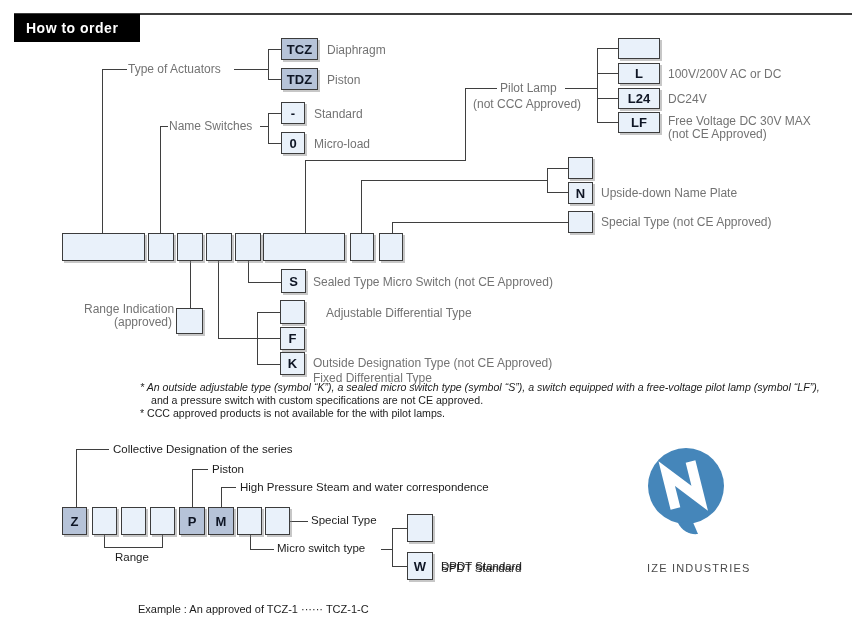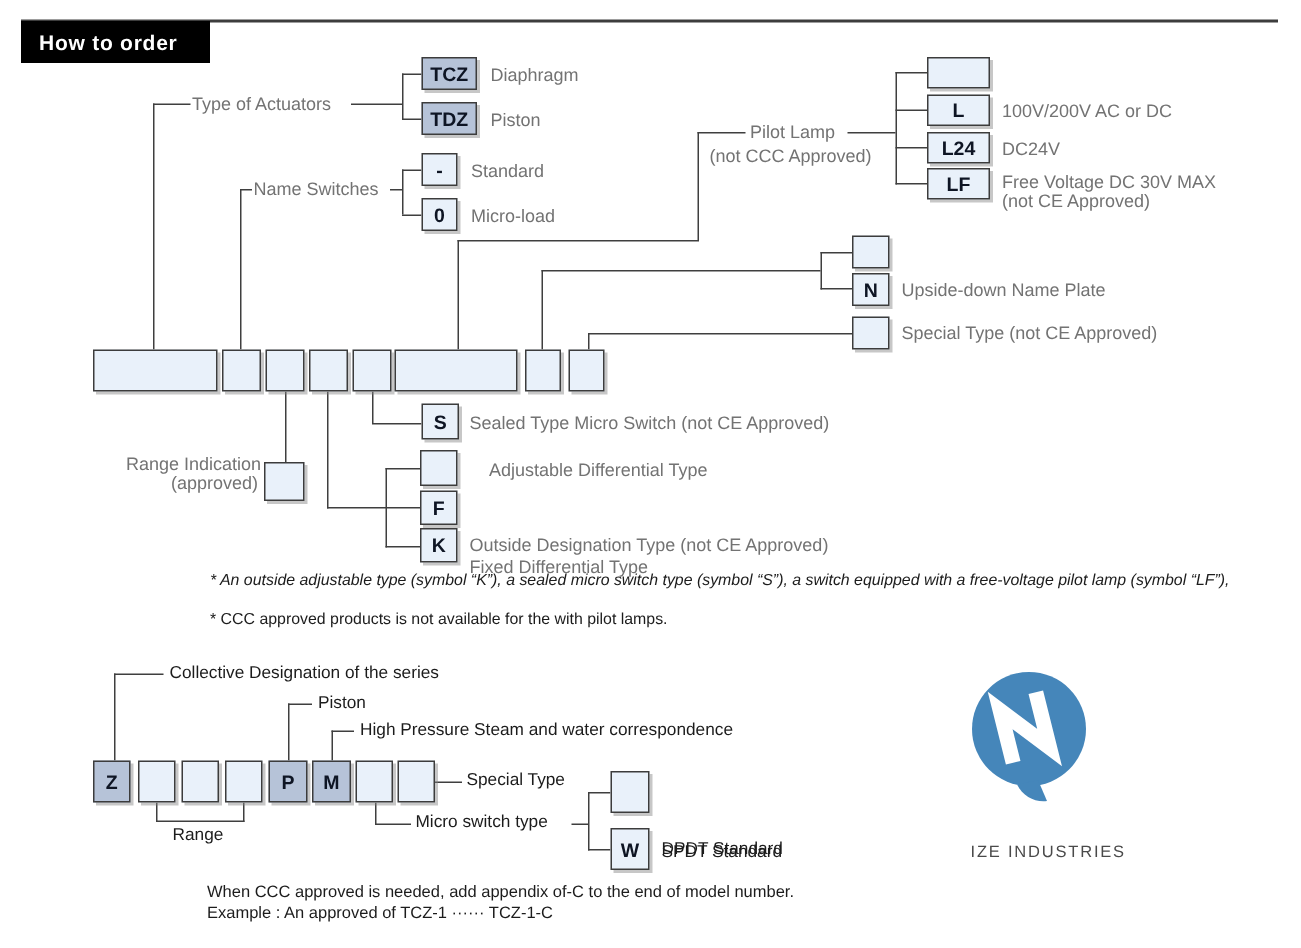--- a/index.html
+++ b/index.html
@@ -123,20 +123,21 @@
   <div class="box" style="left:176px;top:308px;width:27px;height:26px;"></div>
 
   <div class="box" style="left:280px;top:300px;width:25px;height:24px;"></div>
   <div class="lbl" style="left:326px;top:306px;">Adjustable Differential Type</div>
   <div class="box" style="left:280px;top:327px;width:25px;height:23px;">F</div>
   <div class="lbl" style="left:313px;top:331px;margin-top:40px;">Fixed Differential Type</div>
   <div class="box" style="left:280px;top:352px;width:25px;height:23px;">K</div>
   <div class="lbl" style="left:313px;top:356px;">Outside Designation Type (not CE Approved)</div>
 
   <div class="note" style="left:140px;top:381px;font-style:italic;">* An outside adjustable type (symbol “K”), a sealed micro switch type (symbol “S”), a switch equipped with a free-voltage pilot lamp (symbol “LF”),</div>
+  <div class="note" style="left:151px;top:394px;">and a pressure switch with custom specifications are not CE approved.</div>
   <div class="note" style="left:140px;top:407px;">* CCC approved products is not available for the with pilot lamps.</div>
 
   <div class="hl" style="left:76px;top:449px;width:33px;"></div>
   <div class="vl" style="left:76px;top:449px;height:58px;"></div>
   <div class="hl" style="left:192px;top:469px;width:16px;"></div>
   <div class="vl" style="left:192px;top:469px;height:38px;"></div>
   <div class="hl" style="left:221px;top:487px;width:15px;"></div>
   <div class="vl" style="left:221px;top:487px;height:20px;"></div>
   <div class="hl" style="left:290px;top:521px;width:18px;"></div>
   <div class="vl" style="left:104px;top:535px;height:13px;"></div>
@@ -164,21 +165,20 @@
 
   <div class="blbl" style="left:311px;top:514px;">Special Type</div>
   <div class="blbl" style="left:115px;top:551px;">Range</div>
   <div class="blbl" style="left:277px;top:542px;">Micro switch type</div>
 
   <div class="box" style="left:407px;top:514px;width:26px;height:28px;"></div>
   <div class="blbl" style="left:441px;top:522px;margin-top:40px;">SPDT Standard</div>
   <div class="box" style="left:407px;top:552px;width:26px;height:28px;">W</div>
   <div class="blbl" style="left:441px;top:560px;">DPDT Standard</div>
 
-  <div class="blbl" style="left:138px;top:589px;font-size:11px;">When CCC approved is needed, add appendix of-C to the end of model number.</div>
   <div class="blbl" style="left:138px;top:603px;font-size:11px;">Example : An approved of TCZ-1 ······ TCZ-1-C</div>
 
   <svg style="position:absolute;left:640px;top:444px;" width="120" height="96" viewBox="0 0 120 96">
     <circle cx="46" cy="42" r="38" fill="#4586ba"></circle>
     <path d="M30 62 L30 26 L56 58 L56 20" stroke="#ffffff" stroke-width="10" fill="none" transform="rotate(-14 43 41)"></path>
     <path d="M38 79 C 42 87, 50 91, 58 90 L 52 76 Z" fill="#4586ba"></path>
   </svg>
   <div class="logo-en" style="left:647px;top:562px;">IZE INDUSTRIES</div>
 
 </div>

